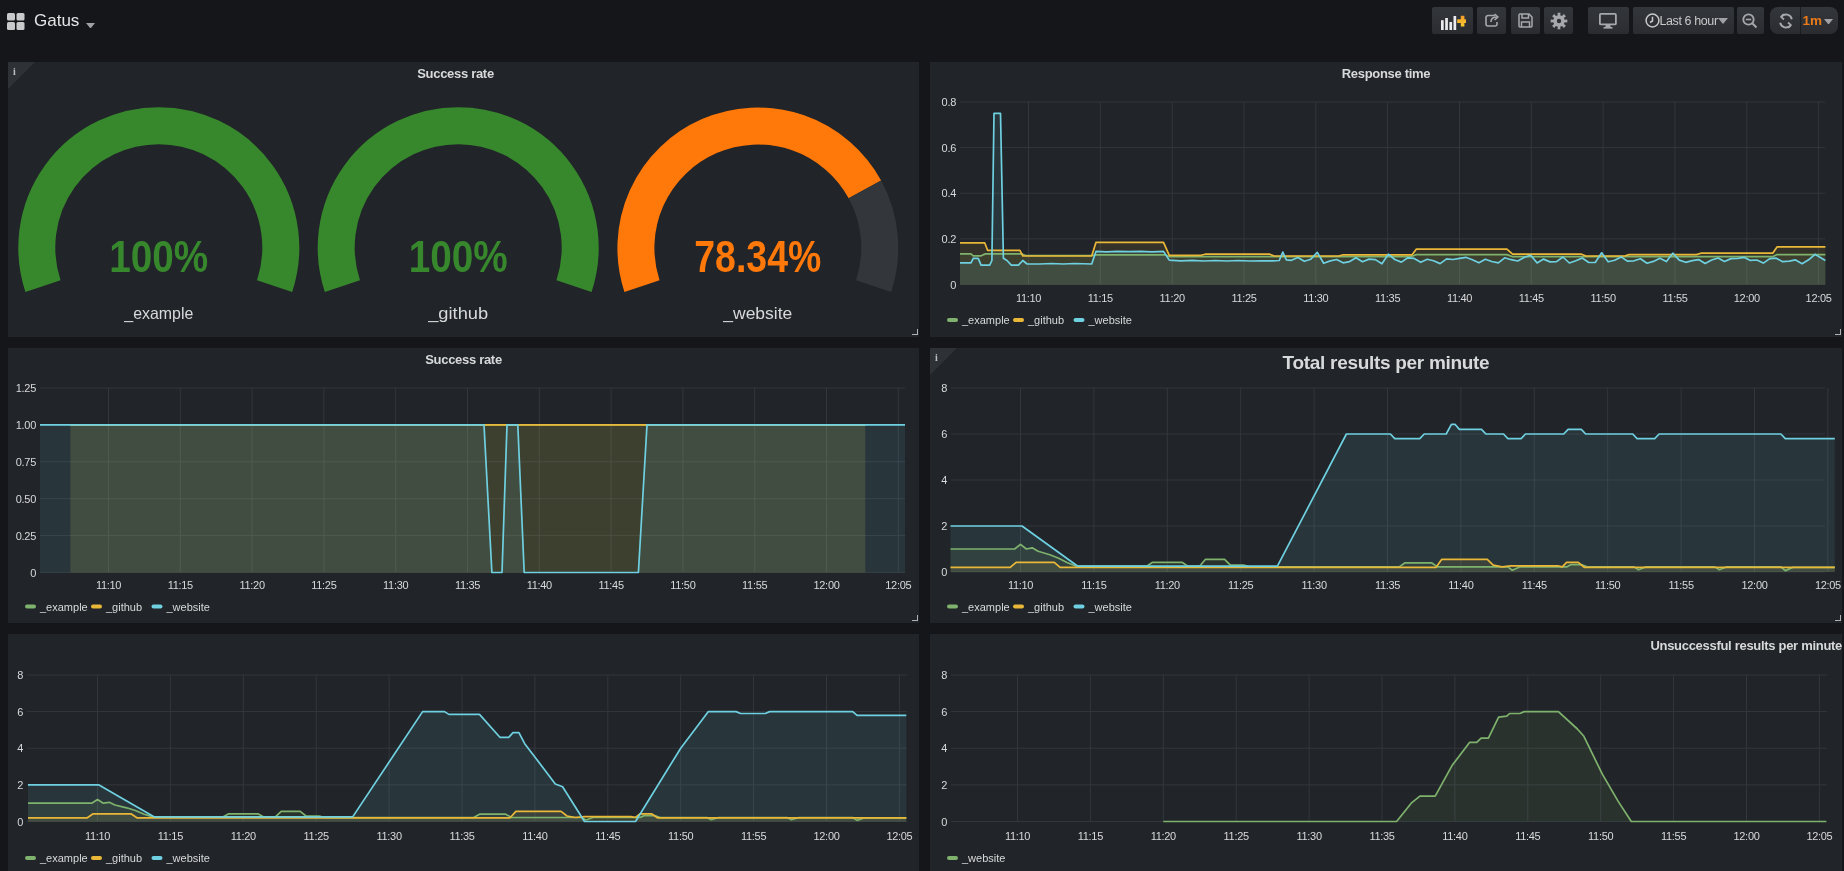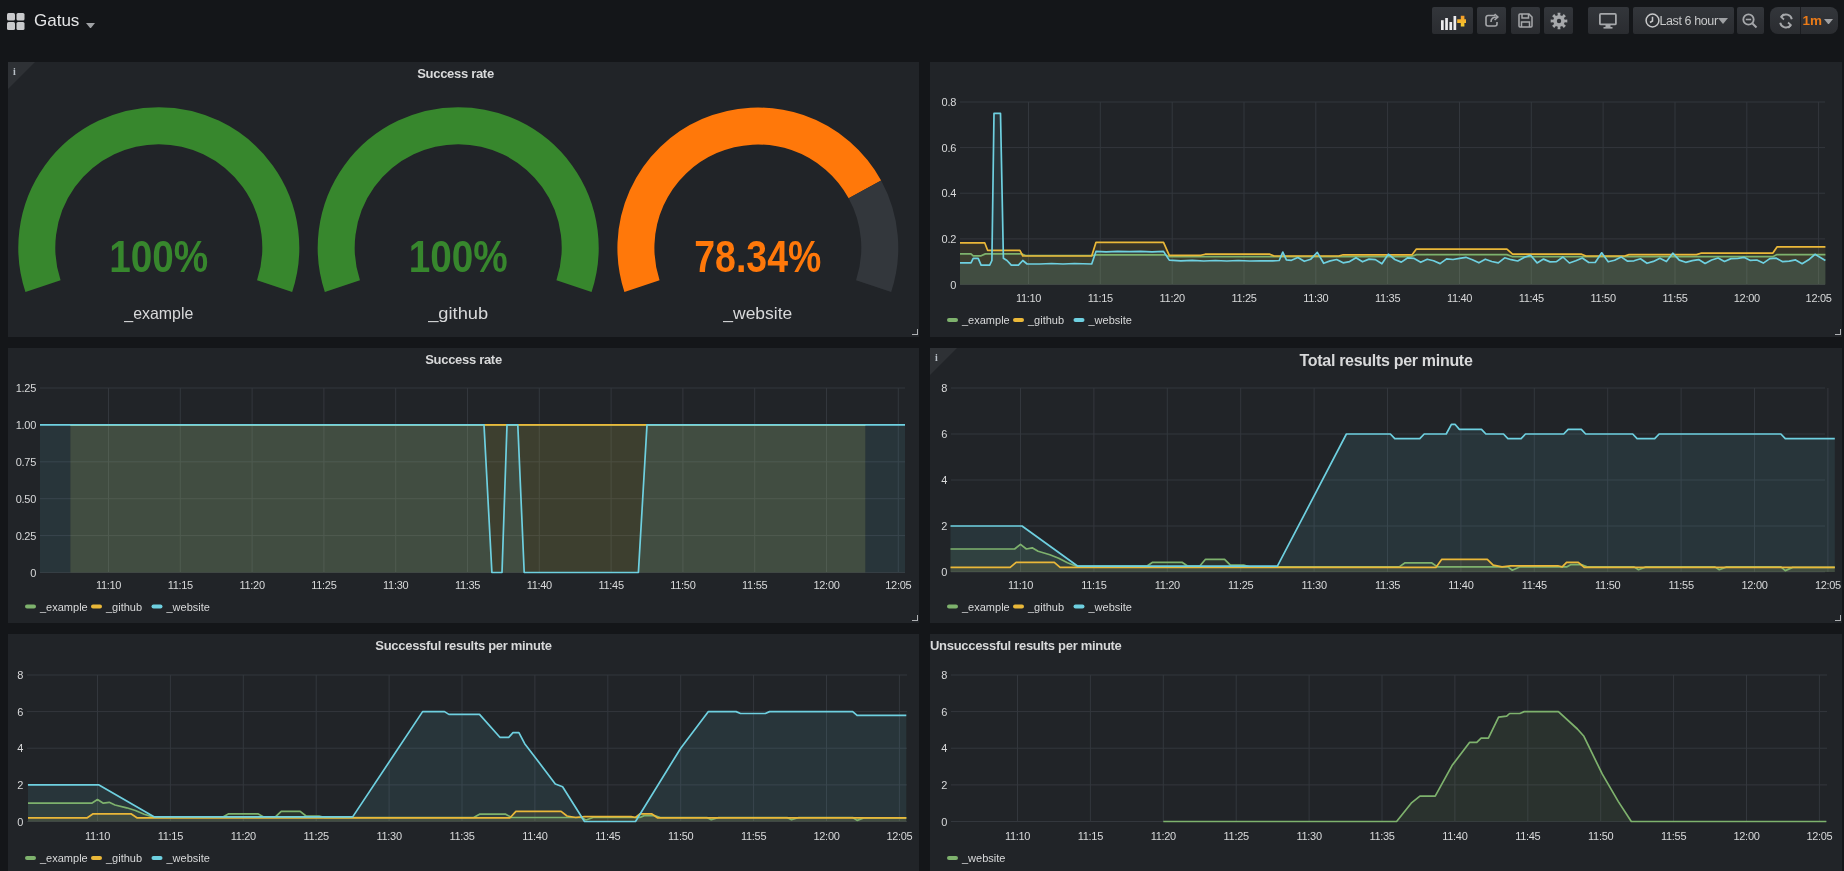--- a/index.html
+++ b/index.html
@@ -149,20 +149,21 @@
       <text x="745.0" y="240" text-anchor="middle" font-size="11" letter-spacing="-0.3" fill="#d8d9da">11:55</text>
       <text x="816.8" y="240" text-anchor="middle" font-size="11" letter-spacing="-0.3" fill="#d8d9da">12:00</text>
       <text x="888.6" y="240" text-anchor="middle" font-size="11" letter-spacing="-0.3" fill="#d8d9da">12:05</text>
       <rect x="17" y="256" width="11" height="4" rx="2" fill="#7EB26D"></rect>
       <text x="32" y="262" font-size="11" fill="#d8d9da">_example</text>
       <rect x="83.0" y="256" width="11" height="4" rx="2" fill="#EAB839"></rect>
       <text x="98.0" y="262" font-size="11" fill="#d8d9da">_github</text>
       <rect x="143.5" y="256" width="11" height="4" rx="2" fill="#6ED0E0"></rect>
       <text x="158.5" y="262" font-size="11" fill="#d8d9da">_website</text>
     </svg>
+    <div style="position:absolute;left:0px;top:4px;width:100%;text-align:center;font-size:13px;font-weight:700;letter-spacing:-0.3px;color:#d8d9da">Response time</div>
     <div style="position:absolute;right:1px;bottom:2px;width:6.5px;height:6px;border-right:1.4px solid #aeb0b3;border-bottom:1.4px solid #aeb0b3"></div>
   </div>
 <div style="position:absolute;left:8px;top:348px;width:911px;height:275px;background:#212428;overflow:hidden">
     <svg width="911" height="275" style="position:absolute;left:0;top:0">
       <line x1="32" y1="40.0" x2="897" y2="40.0" stroke="#33373d" stroke-width="1"></line>
       <line x1="32" y1="76.9" x2="897" y2="76.9" stroke="#33373d" stroke-width="1"></line>
       <line x1="32" y1="113.8" x2="897" y2="113.8" stroke="#33373d" stroke-width="1"></line>
       <line x1="32" y1="150.7" x2="897" y2="150.7" stroke="#33373d" stroke-width="1"></line>
       <line x1="32" y1="187.6" x2="897" y2="187.6" stroke="#33373d" stroke-width="1"></line>
       <line x1="32" y1="224.5" x2="897" y2="224.5" stroke="#33373d" stroke-width="1"></line>
@@ -254,21 +255,21 @@
       <text x="751.1" y="240.5" text-anchor="middle" font-size="11" letter-spacing="-0.3" fill="#d8d9da">11:55</text>
       <text x="824.5" y="240.5" text-anchor="middle" font-size="11" letter-spacing="-0.3" fill="#d8d9da">12:00</text>
       <text x="897.9" y="240.5" text-anchor="middle" font-size="11" letter-spacing="-0.3" fill="#d8d9da">12:05</text>
       <rect x="17" y="256.5" width="11" height="4" rx="2" fill="#7EB26D"></rect>
       <text x="32" y="262.5" font-size="11" fill="#d8d9da">_example</text>
       <rect x="83.0" y="256.5" width="11" height="4" rx="2" fill="#EAB839"></rect>
       <text x="98.0" y="262.5" font-size="11" fill="#d8d9da">_github</text>
       <rect x="143.5" y="256.5" width="11" height="4" rx="2" fill="#6ED0E0"></rect>
       <text x="158.5" y="262.5" font-size="11" fill="#d8d9da">_website</text>
     </svg>
-    <div style="position:absolute;left:0px;top:4px;width:100%;text-align:center;font-size:16px;font-weight:700;letter-spacing:-0.3px;color:#d8d9da">Total results per minute</div>
+    <div style="position:absolute;left:0px;top:4px;width:100%;text-align:center;font-size:19px;font-weight:700;letter-spacing:-0.3px;color:#d8d9da">Total results per minute</div>
     <svg width="27" height="27" style="position:absolute;left:0;top:0">
       <path d="M0 0 L27 0 L0 27 Z" fill="#2e3135"></path>
       <text x="5" y="13" font-size="10" font-weight="700" fill="#b9c0c7" font-family="Liberation Serif,serif">i</text>
     </svg>
     <div style="position:absolute;right:1px;bottom:2px;width:6.5px;height:6px;border-right:1.4px solid #aeb0b3;border-bottom:1.4px solid #aeb0b3"></div>
   </div>
 <div style="position:absolute;left:8px;top:634px;width:911px;height:275px;background:#212428;overflow:hidden">
     <svg width="911" height="275" style="position:absolute;left:0;top:0">
       <line x1="19" y1="41.0" x2="899" y2="41.0" stroke="#33373d" stroke-width="1"></line>
       <line x1="19" y1="77.6" x2="899" y2="77.6" stroke="#33373d" stroke-width="1"></line>
@@ -310,21 +311,20 @@
       <text x="745.6" y="205.5" text-anchor="middle" font-size="11" letter-spacing="-0.3" fill="#d8d9da">11:55</text>
       <text x="818.5" y="205.5" text-anchor="middle" font-size="11" letter-spacing="-0.3" fill="#d8d9da">12:00</text>
       <text x="891.4" y="205.5" text-anchor="middle" font-size="11" letter-spacing="-0.3" fill="#d8d9da">12:05</text>
       <rect x="17" y="222" width="11" height="4" rx="2" fill="#7EB26D"></rect>
       <text x="32" y="228" font-size="11" fill="#d8d9da">_example</text>
       <rect x="83.0" y="222" width="11" height="4" rx="2" fill="#EAB839"></rect>
       <text x="98.0" y="228" font-size="11" fill="#d8d9da">_github</text>
       <rect x="143.5" y="222" width="11" height="4" rx="2" fill="#6ED0E0"></rect>
       <text x="158.5" y="228" font-size="11" fill="#d8d9da">_website</text>
     </svg>
-    <div style="position:absolute;left:0px;top:4px;width:100%;text-align:center;font-size:13px;font-weight:700;letter-spacing:-0.3px;color:#d8d9da">Successful results per minute</div>
   </div>
 <div style="position:absolute;left:930px;top:634px;width:912px;height:275px;background:#212428;overflow:hidden">
     <svg width="912" height="275" style="position:absolute;left:0;top:0">
       <line x1="21" y1="41.0" x2="897" y2="41.0" stroke="#33373d" stroke-width="1"></line>
       <line x1="21" y1="77.6" x2="897" y2="77.6" stroke="#33373d" stroke-width="1"></line>
       <line x1="21" y1="114.2" x2="897" y2="114.2" stroke="#33373d" stroke-width="1"></line>
       <line x1="21" y1="150.9" x2="897" y2="150.9" stroke="#33373d" stroke-width="1"></line>
       <line x1="21" y1="187.5" x2="897" y2="187.5" stroke="#33373d" stroke-width="1"></line>
       <line x1="87.5" y1="41" x2="87.5" y2="187.5" stroke="#33373d" stroke-width="1"></line>
       <line x1="160.4" y1="41" x2="160.4" y2="187.5" stroke="#33373d" stroke-width="1"></line>
@@ -353,13 +353,13 @@
       <text x="452.0" y="205.5" text-anchor="middle" font-size="11" letter-spacing="-0.3" fill="#d8d9da">11:35</text>
       <text x="524.9" y="205.5" text-anchor="middle" font-size="11" letter-spacing="-0.3" fill="#d8d9da">11:40</text>
       <text x="597.8" y="205.5" text-anchor="middle" font-size="11" letter-spacing="-0.3" fill="#d8d9da">11:45</text>
       <text x="670.7" y="205.5" text-anchor="middle" font-size="11" letter-spacing="-0.3" fill="#d8d9da">11:50</text>
       <text x="743.6" y="205.5" text-anchor="middle" font-size="11" letter-spacing="-0.3" fill="#d8d9da">11:55</text>
       <text x="816.5" y="205.5" text-anchor="middle" font-size="11" letter-spacing="-0.3" fill="#d8d9da">12:00</text>
       <text x="889.4" y="205.5" text-anchor="middle" font-size="11" letter-spacing="-0.3" fill="#d8d9da">12:05</text>
       <rect x="17" y="222" width="11" height="4" rx="2" fill="#7EB26D"></rect>
       <text x="32" y="228" font-size="11" fill="#d8d9da">_website</text>
     </svg>
-    <div style="position:absolute;left:0px;top:4px;width:100%;text-align:left;font-size:13px;font-weight:700;letter-spacing:-0.3px;color:#d8d9da">Unsuccessful results per minute</div>
+    <div style="position:absolute;left:0px;top:4px;width:100%;text-align:right;font-size:13px;font-weight:700;letter-spacing:-0.3px;color:#d8d9da">Unsuccessful results per minute</div>
   </div>
 </body></html>

